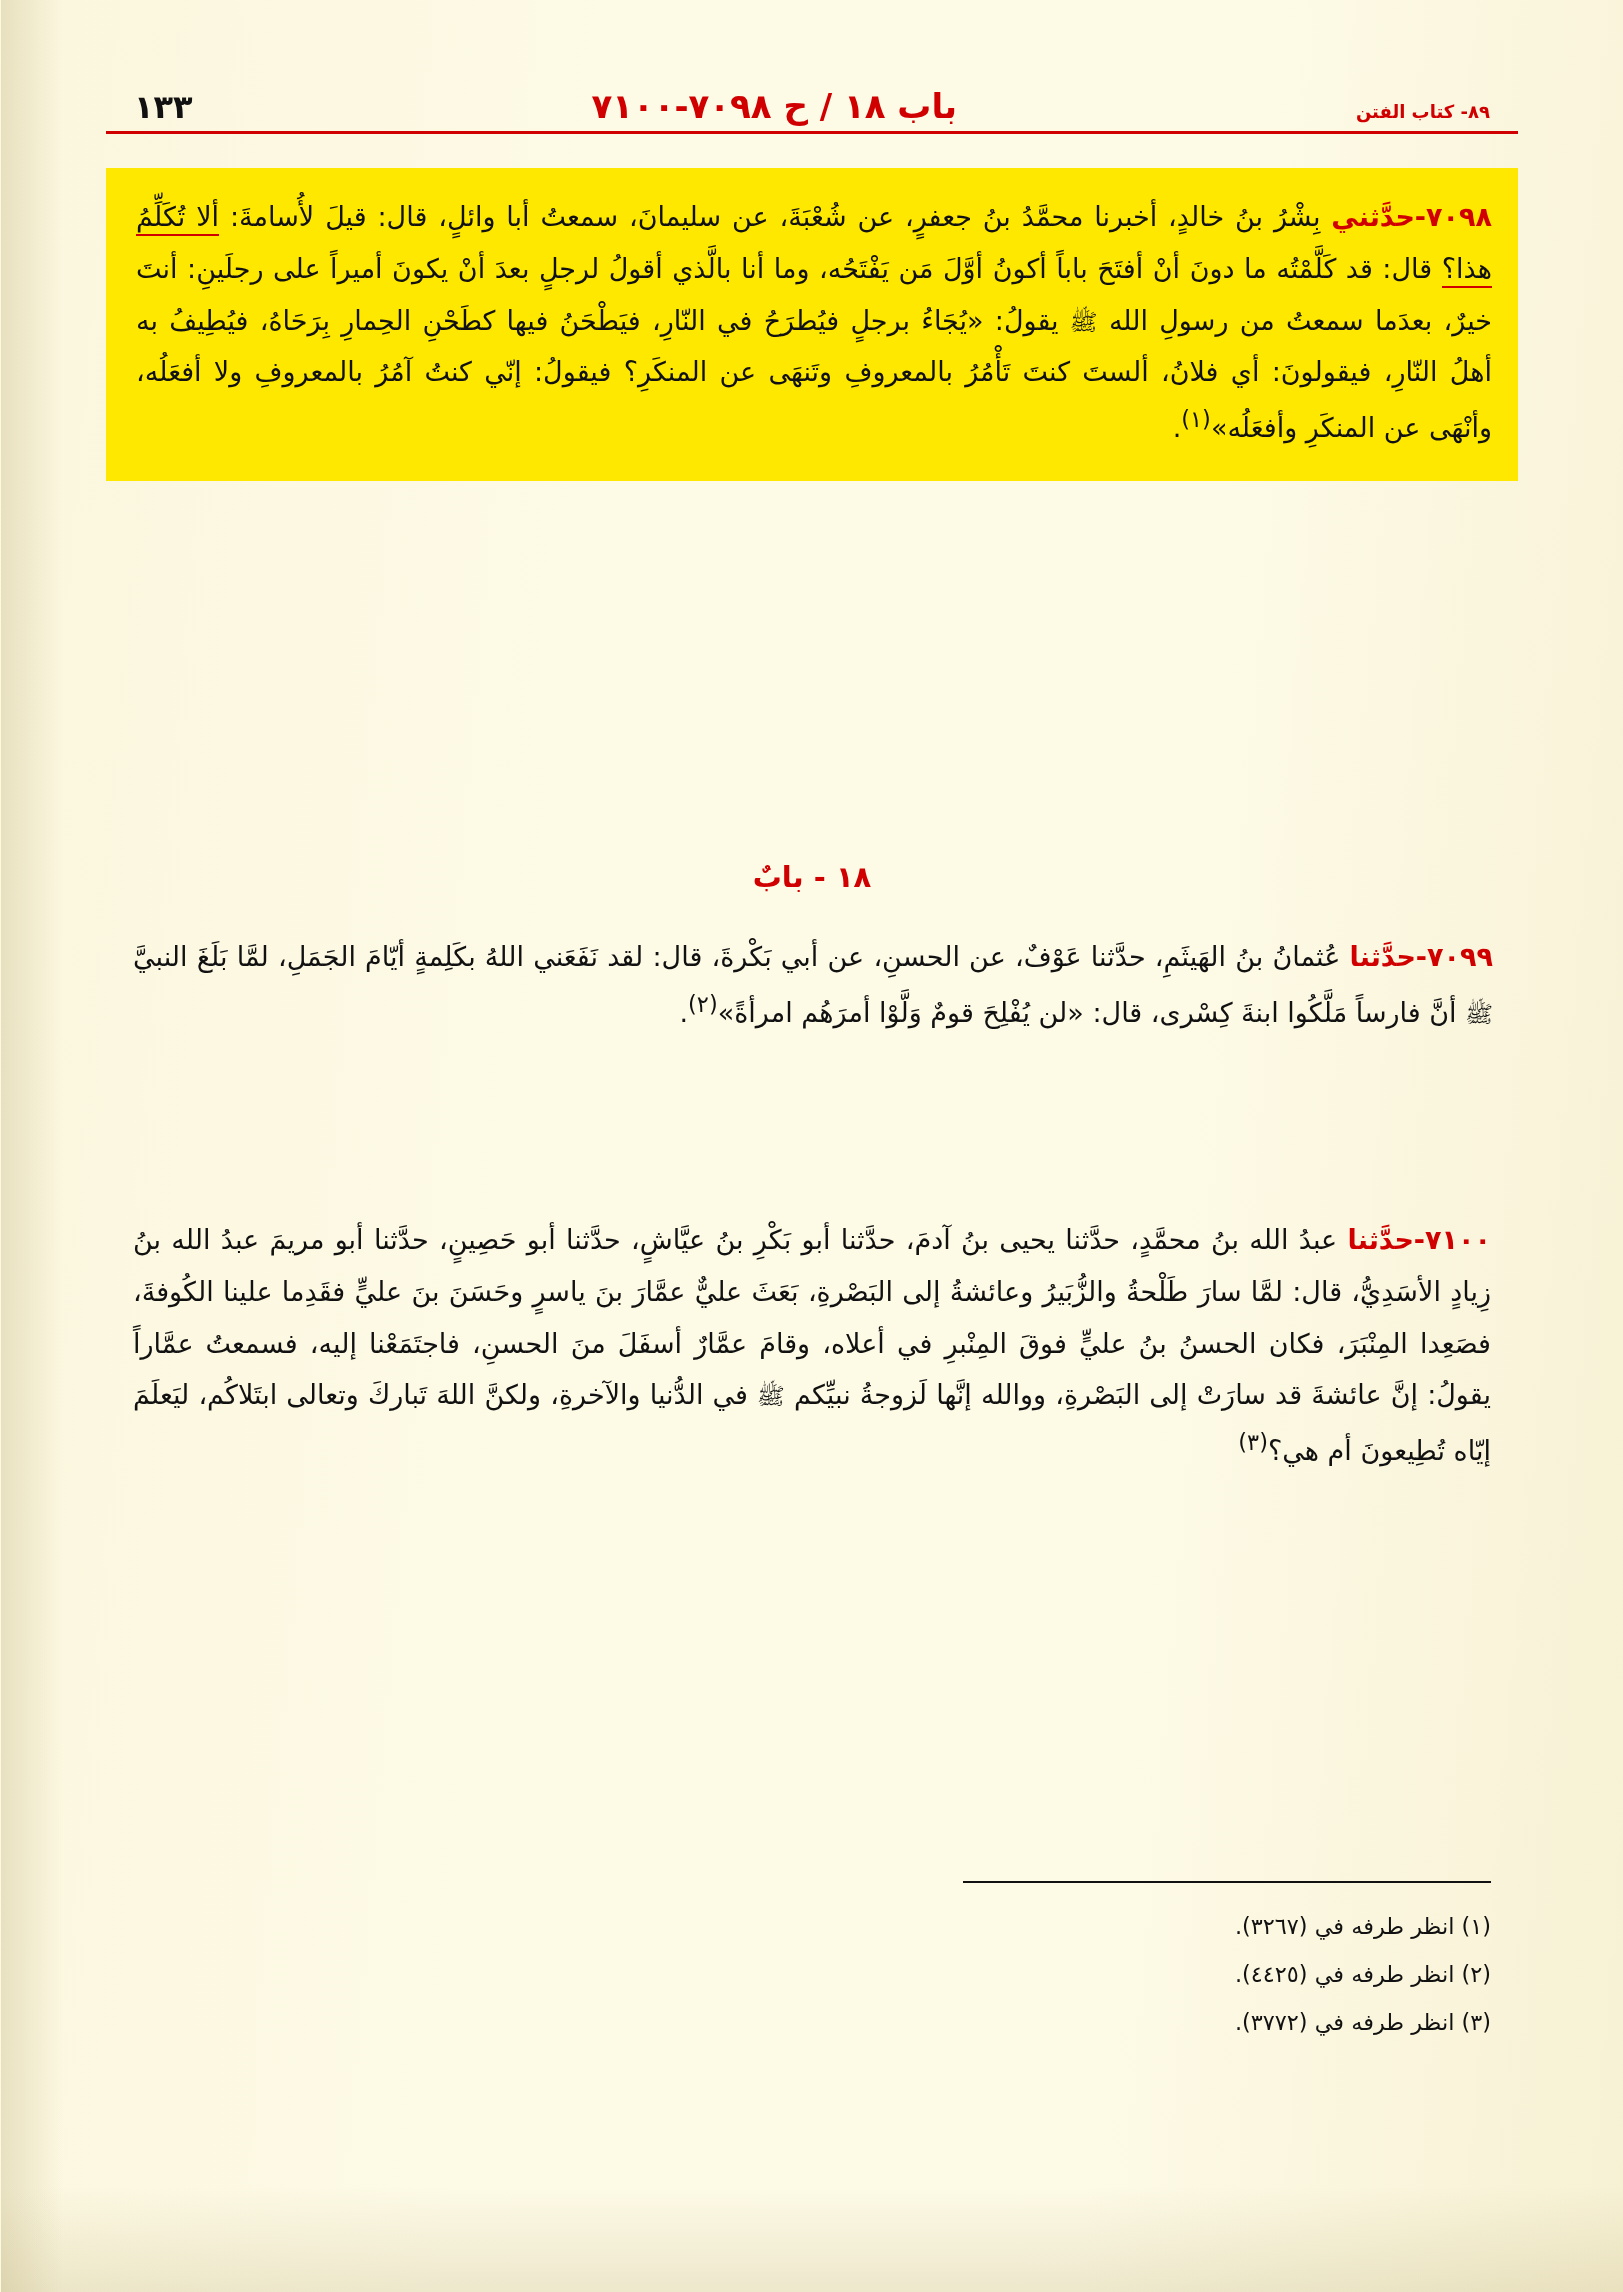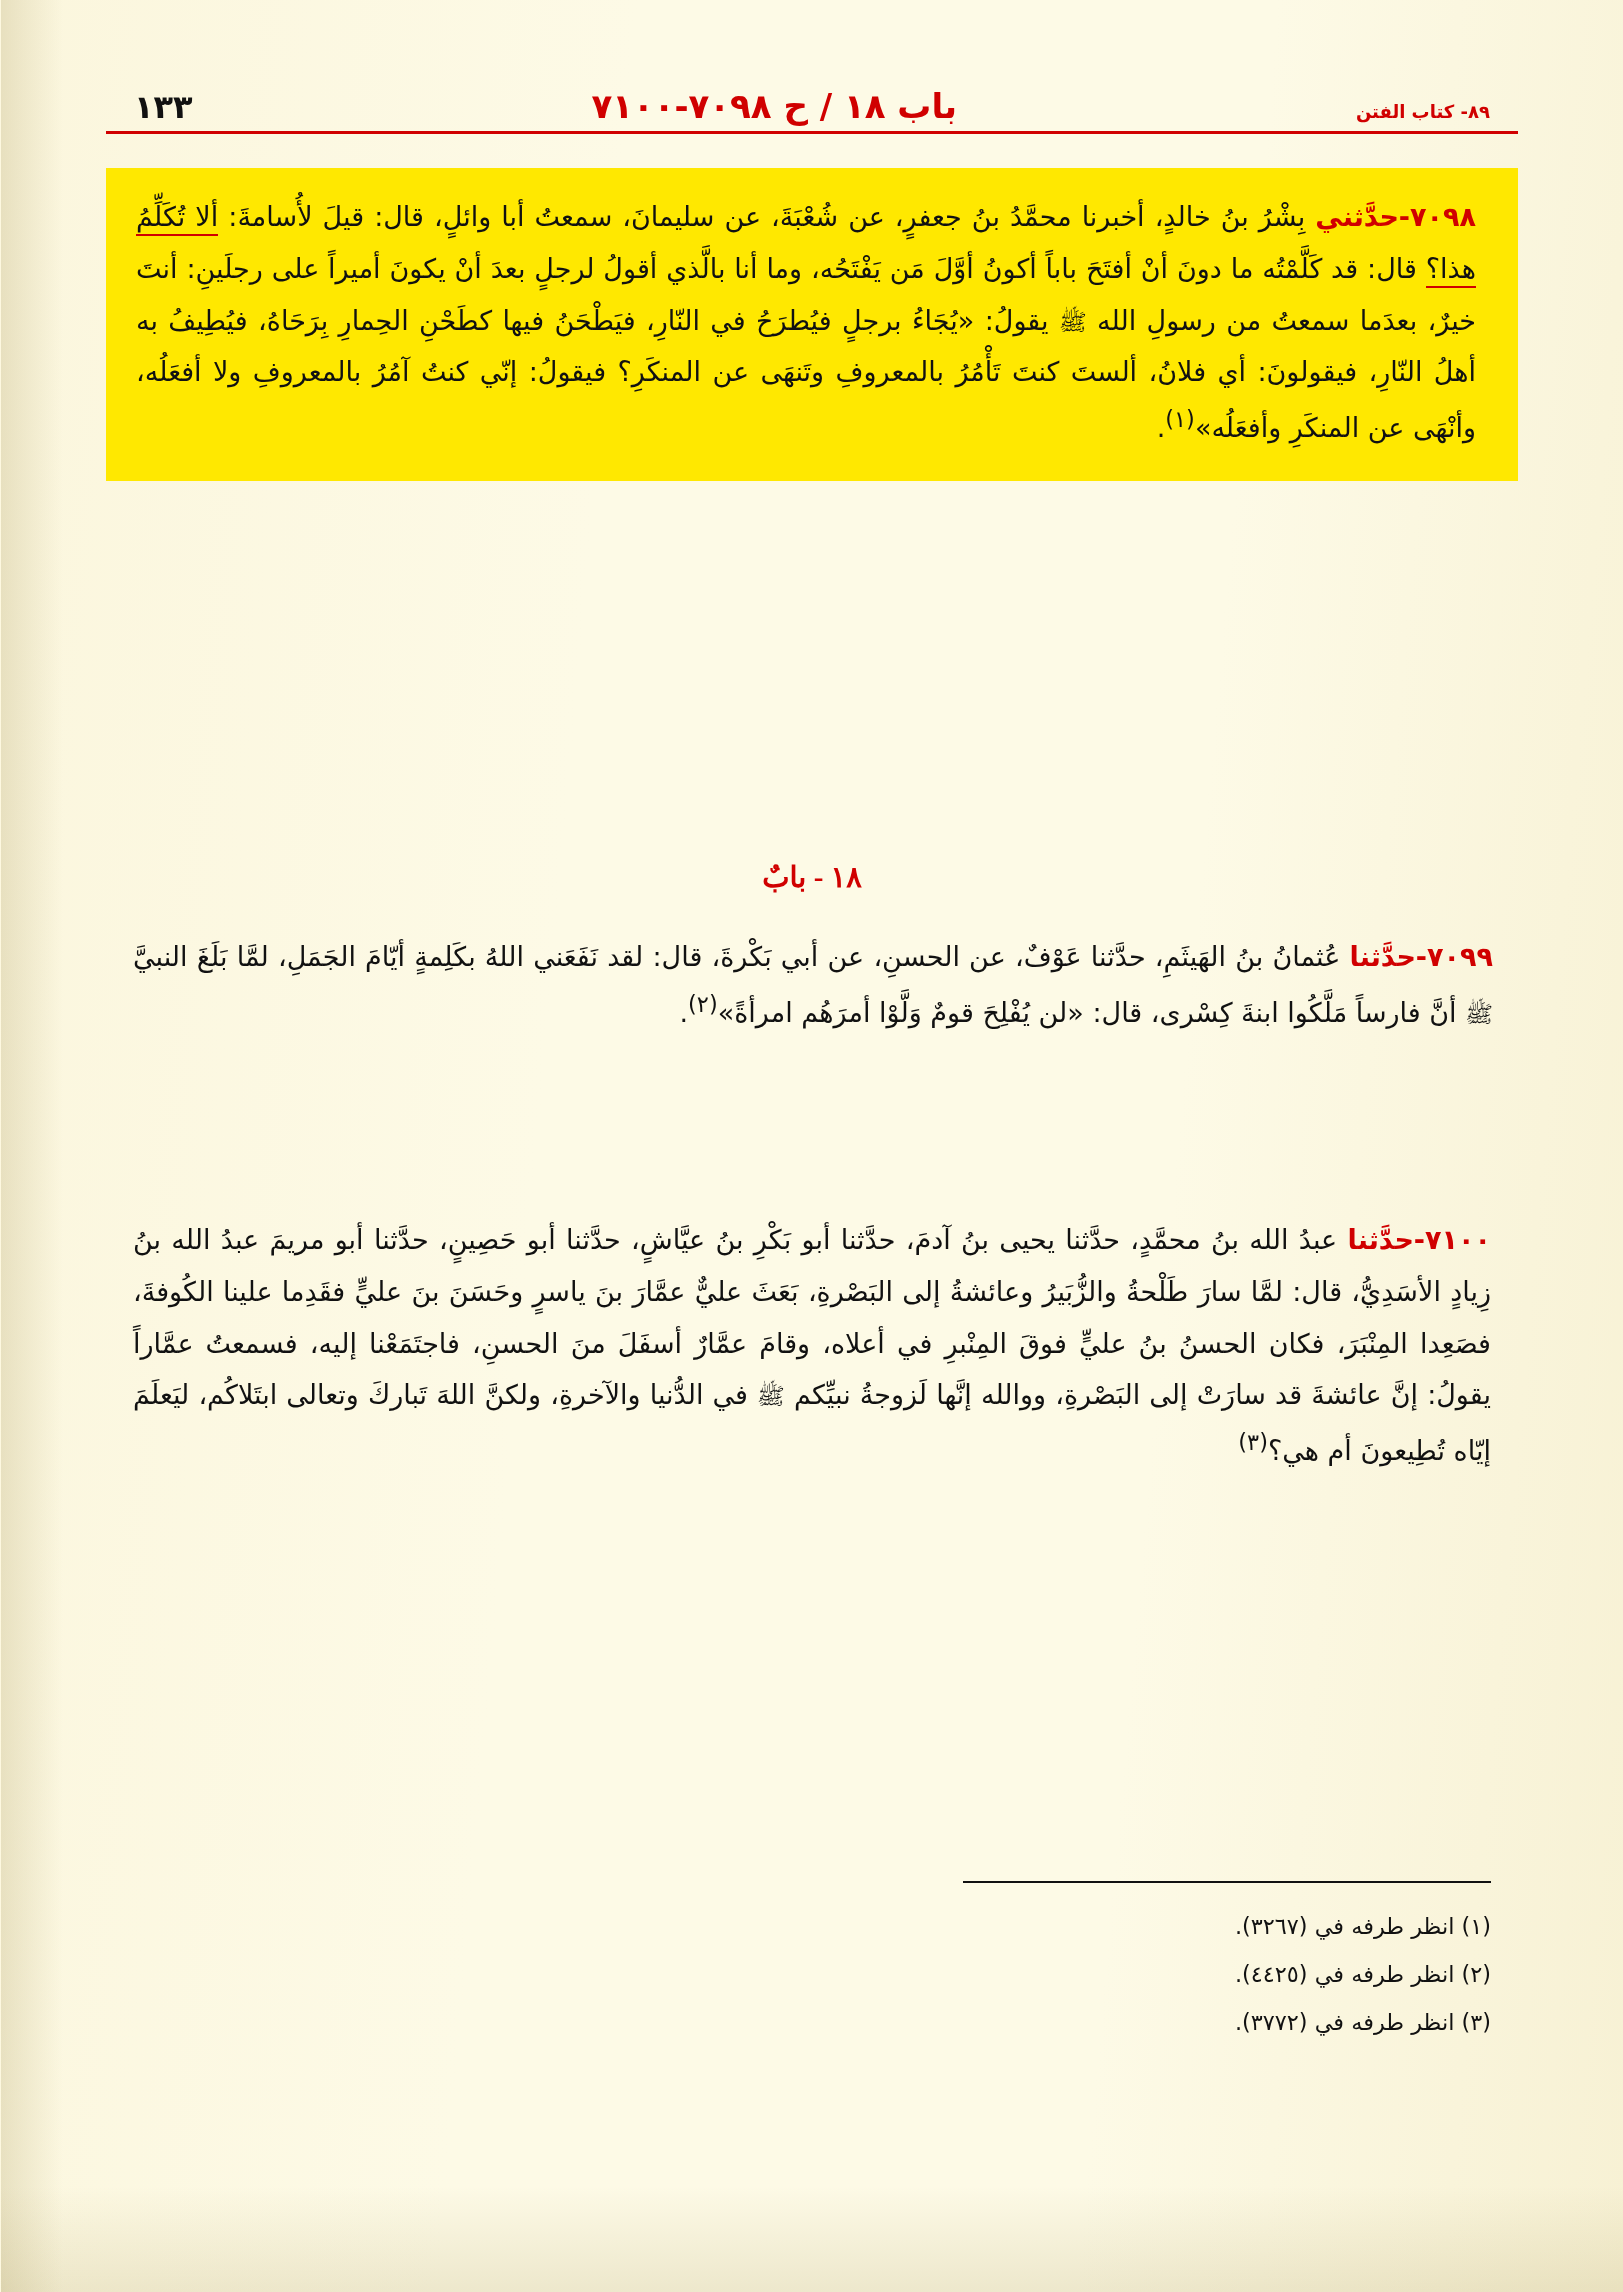--- a/index.html
+++ b/index.html
@@ -59,21 +59,21 @@
     background: #d00000;
   }
 
   
   .highlight-block {
     position: absolute;
     top: 168px;
     left: 106px;
     right: 106px;
     background: #ffe800;
-    padding: 23px 42px 27px 30px;
+    padding: 23px 26px 27px 30px;
     box-sizing: border-box;
   }
   .para {
     font-size: 27px;
     line-height: 1.92;
     text-align: justify;
     text-align-last: center;
     direction: rtl;
     color: #111;
   }
@@ -97,21 +97,20 @@
   .bab-heading {
     position: absolute;
     top: 860px;
     left: 0;
     right: 0;
     text-align: center;
     color: #d00000;
     font-size: 29px;
     font-weight: bold;
     direction: rtl;
-    font-family: Liberation Serif, serif;
   }
 
   .block-7099 {
     position: absolute;
     top: 931px;
     left: 133px;
     right: 131px;
   }
   .block-7100 {
     position: absolute;

